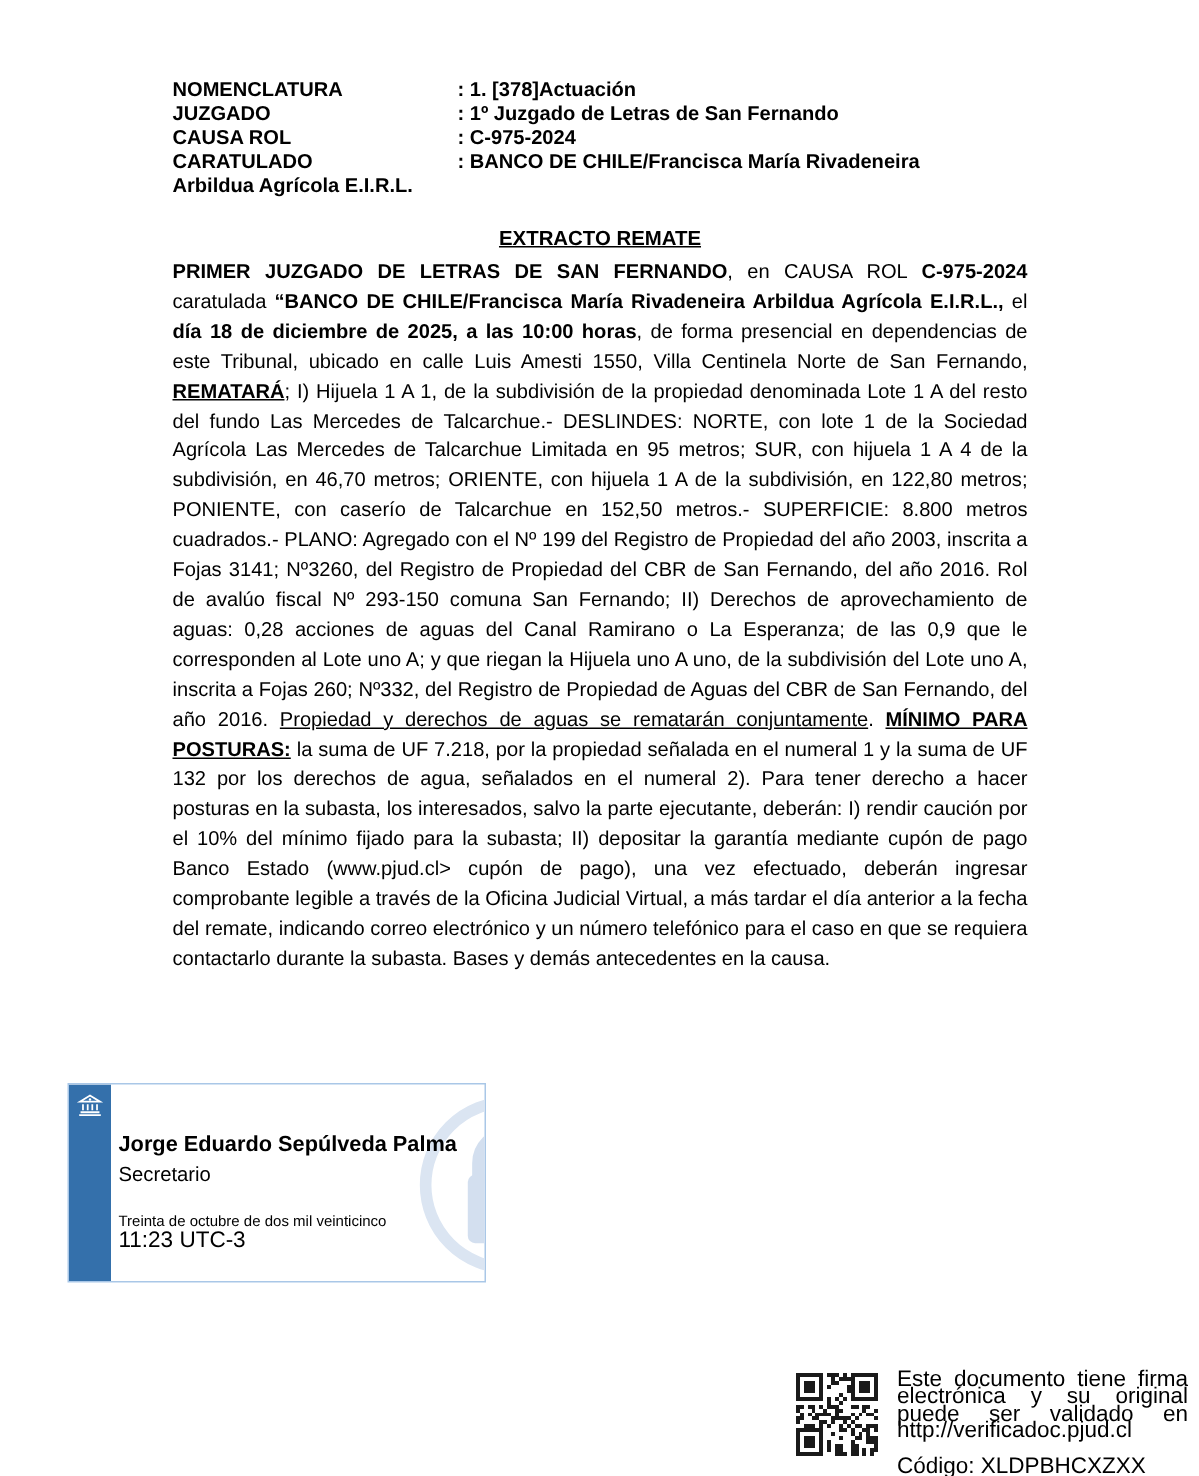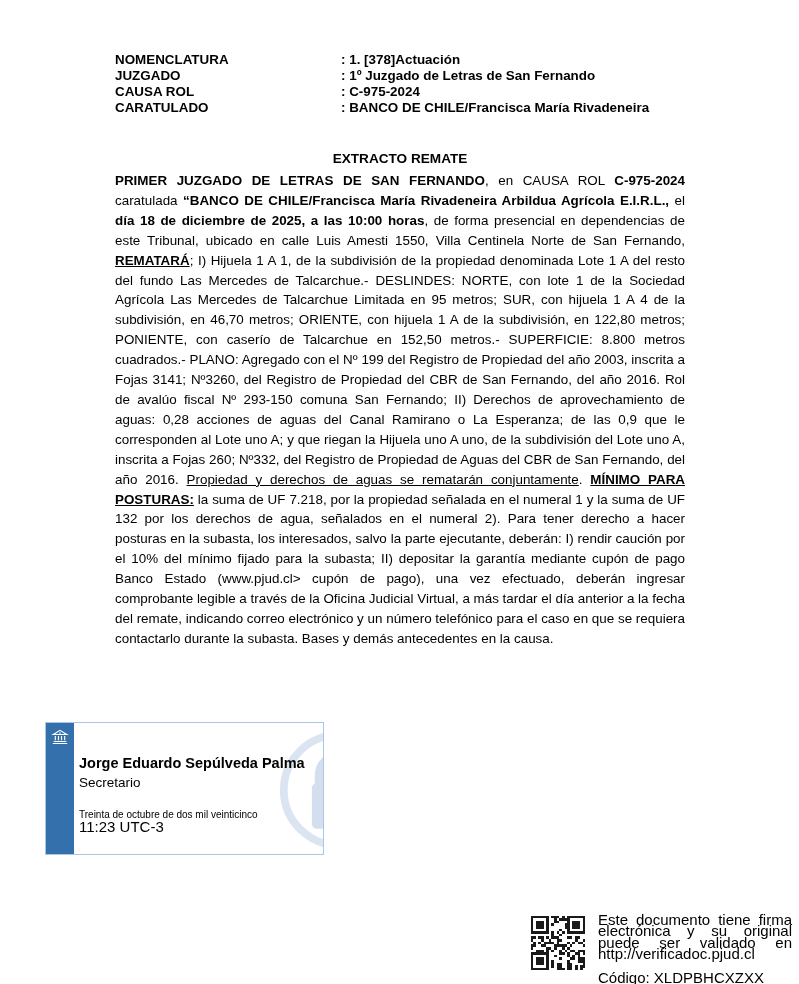--- a/index.html
+++ b/index.html
@@ -2,28 +2,28 @@
 <html><head>
 <meta charset="utf-8">
 <style>
   html,body{margin:0;padding:0;background:#fff;}
   .page{position:relative;width:799px;height:984px;background:#ffffff;
         font-family:"Liberation Sans","DejaVu Sans",sans-serif;color:#000;overflow:hidden;}
 
   
   .header{position:absolute;left:115px;top:52px;width:580px;
           font-size:13.4px;font-weight:bold;line-height:16px;}
-  .hrow{display:flex;gap:36px;}
+  .hrow{display:flex;}
   .hlabel{flex:0 0 190px;}
   .hcont{margin-top:0;}
 
   
   .title{position:absolute;left:115px;top:151px;width:570px;text-align:center;
          font-size:13.6px;font-weight:bold;}
-  .title span{}
+  .title span{text-decoration:underline;}
 
   
   .body-text{position:absolute;left:115px;top:171px;width:570px;margin:0;
              font-size:13.4px;line-height:19.9px;text-align:justify;}
   .seg-b{font-weight:bold;}
   .seg-u{text-decoration:underline;}
 
   
   .sig-box{position:absolute;left:45px;top:722px;width:279px;height:133px;
            border:1px solid #a9c7e7;background:#fff;overflow:hidden;box-sizing:border-box;}
@@ -61,20 +61,21 @@
         </div>
         <div class="hrow">
           <span class="hlabel">CAUSA ROL</span>
           <span class="hvalue">: C-975-2024</span>
         </div>
         <div class="hrow">
           <span class="hlabel">CARATULADO</span>
           <span class="hvalue">: BANCO DE CHILE/Francisca María Rivadeneira</span>
         </div>
       </div>
+    <div class="hcont">Arbildua Agrícola E.I.R.L.</div>
   </div>
 
   <div class="title">
     <span>EXTRACTO REMATE</span>
   </div>
 
   <p class="body-text" id="body-paragraph"><span class="seg-b">PRIMER JUZGADO DE LETRAS DE SAN FERNANDO</span><span>, en CAUSA ROL </span><span class="seg-b">C-975-2024</span><span> caratulada </span><span class="seg-b">“BANCO DE CHILE/Francisca María Rivadeneira Arbildua Agrícola E.I.R.L.,</span><span> el </span><span class="seg-b">día 18 de diciembre de 2025, a las 10:00 horas</span><span>, de forma presencial en dependencias de este Tribunal, ubicado en calle Luis Amesti 1550, Villa Centinela Norte de San Fernando, </span><span class="seg-b seg-u">REMATARÁ</span><span>; I) Hijuela 1 A 1, de la subdivisión de la propiedad denominada Lote 1 A del resto del fundo Las Mercedes de Talcarchue.- DESLINDES: NORTE, con lote 1 de la Sociedad Agrícola Las Mercedes de Talcarchue Limitada en 95 metros; SUR, con hijuela 1 A 4 de la subdivisión, en 46,70 metros; ORIENTE, con hijuela 1 A de la subdivisión, en 122,80 metros; PONIENTE, con caserío de Talcarchue en 152,50 metros.- SUPERFICIE: 8.800 metros cuadrados.- PLANO: Agregado con el Nº 199 del Registro de Propiedad del año 2003, inscrita a Fojas 3141; Nº3260, del Registro de Propiedad del CBR de San Fernando, del año 2016. Rol de avalúo fiscal Nº 293-150 comuna San Fernando; II) Derechos de aprovechamiento de aguas: 0,28 acciones de aguas del Canal Ramirano o La Esperanza; de las 0,9 que le corresponden al Lote uno A; y que riegan la Hijuela uno A uno, de la subdivisión del Lote uno A, inscrita a Fojas 260; Nº332, del Registro de Propiedad de Aguas del CBR de San Fernando, del año 2016. </span><span class="seg-u">Propiedad y derechos de aguas se rematarán conjuntamente</span><span>. </span><span class="seg-b seg-u">MÍNIMO PARA POSTURAS:</span><span> la suma de UF 7.218, por la propiedad señalada en el numeral 1 y la suma de UF 132 por los derechos de agua, señalados en el numeral 2). Para tener derecho a hacer posturas en la subasta, los interesados, salvo la parte ejecutante, deberán: I) rendir caución por el 10% del mínimo fijado para la subasta; II) depositar la garantía mediante cupón de pago Banco Estado (www.pjud.cl&gt; cupón de pago), una vez efectuado, deberán ingresar comprobante legible a través de la Oficina Judicial Virtual, a más tardar el día anterior a la fecha del remate, indicando correo electrónico y un número telefónico para el caso en que se requiera contactarlo durante la subasta. Bases y demás antecedentes en la causa.</span></p>
 
   <div class="sig-box">
     <svg class="lock-wm" width="126" height="126" viewBox="0 0 130 130">

